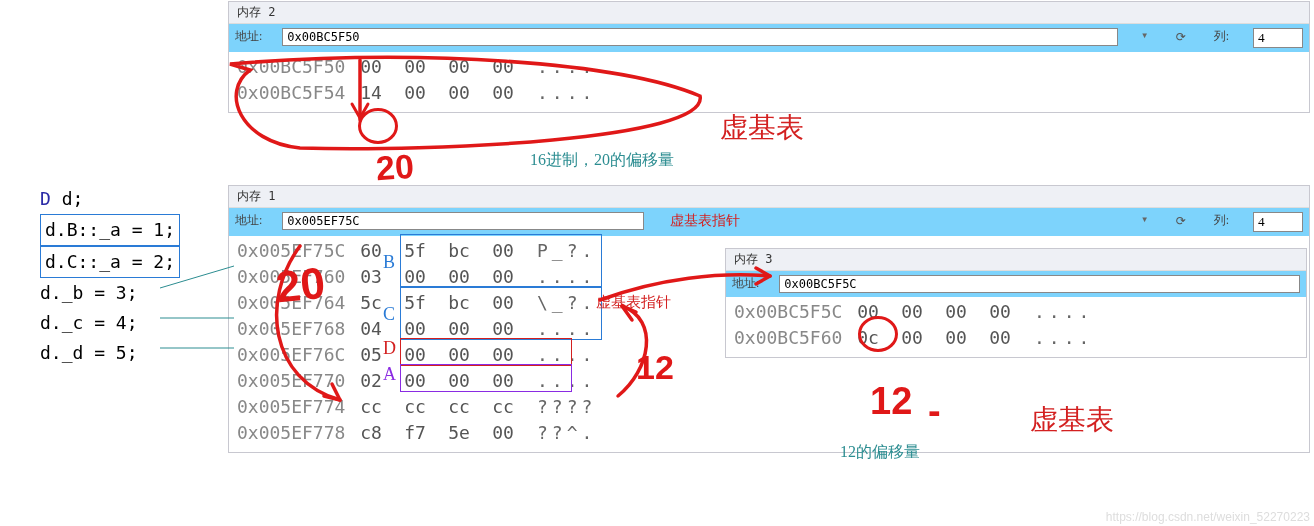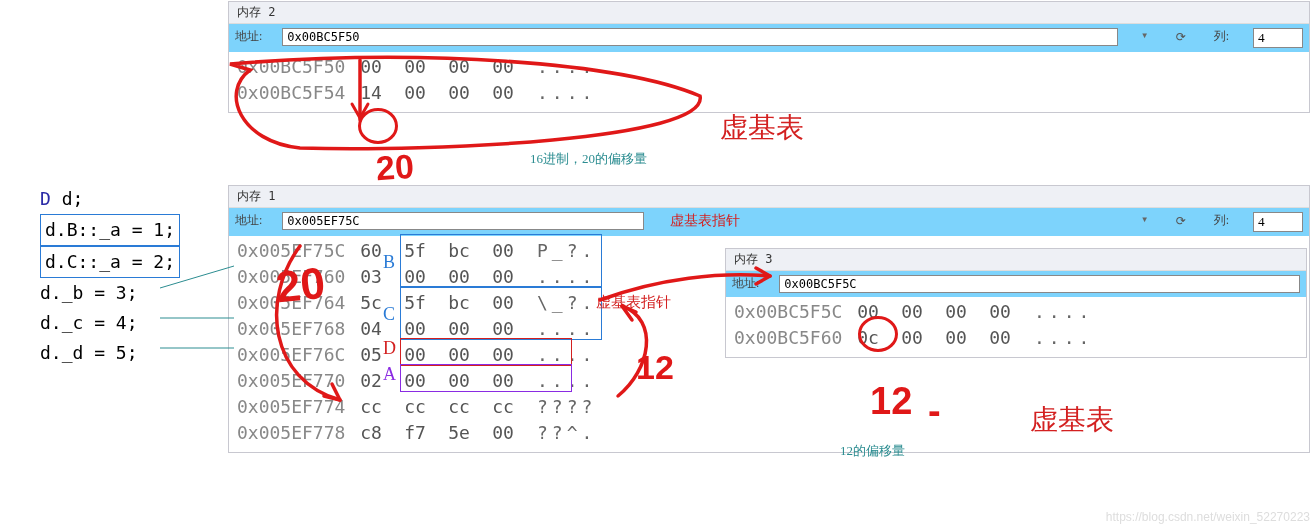--- a/index.html
+++ b/index.html
@@ -96,21 +96,21 @@
   }
   .code .tok-type { color:#2a2aa6; }
   .code-box1 { border:1px solid #2a7bd6; padding:0 4px; }
 
   
   .byte-box { position:absolute; border:1px solid; pointer-events:none; }
   .label-letter { position:absolute; font-size:18px; font-family:Consolas; }
 
   
   .red-text { position:absolute; color:#d32020; font-family:Liberation Mono, monospace; font-size:28px;margin-top:31px; }
-  .teal-text { position:absolute; color:#2c8d91; font-family:"Microsoft YaHei"; font-size:13px; }
+  .teal-text { position:absolute; color:#2c8d91; font-family:"Microsoft YaHei"; font-size:16px; }
   .hand { position:absolute; color:#e01818; font-family:Arial; font-weight:bold; }
   .red-circle { position:absolute; border:3px solid #e01818; border-radius:50%; pointer-events:none;}
 
   svg.ann { position:absolute; pointer-events:none; }
 
   .watermark {
     position:absolute; right:4px; bottom:2px;
     color:#ddd; font-size:12px; font-family:Arial;
   }
 </style>

